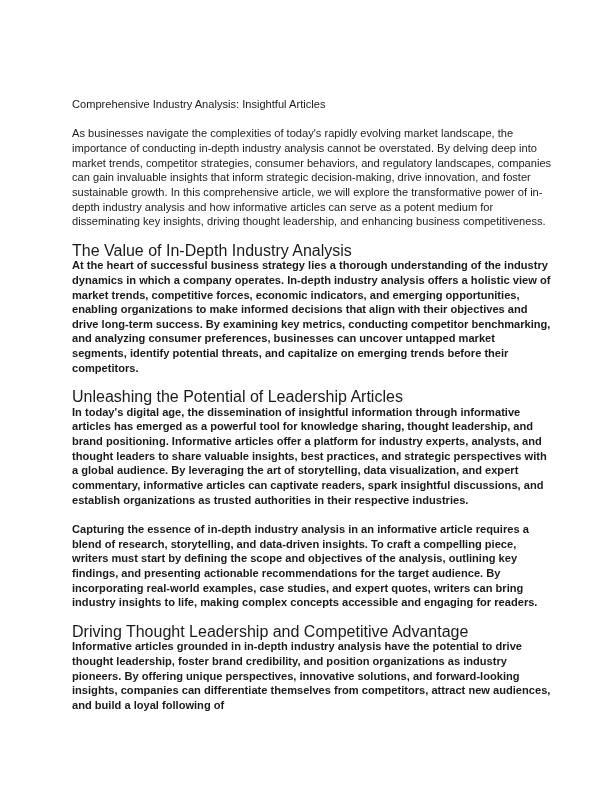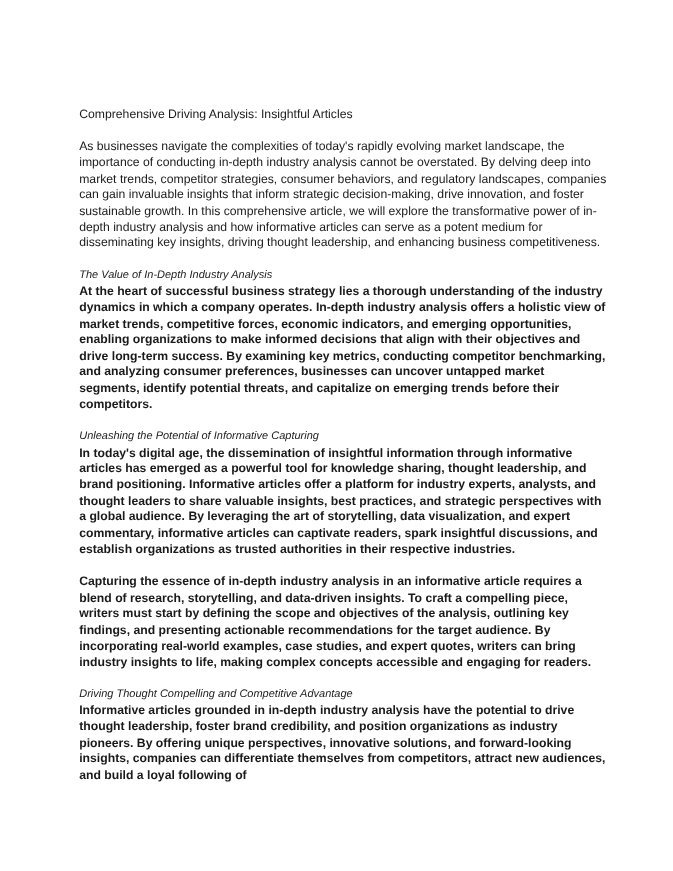--- a/index.html
+++ b/index.html
@@ -5,41 +5,41 @@
   html, body { margin: 0; padding: 0; background: #ffffff; }
   body { width: 612px; height: 792px; position: relative; overflow: hidden; }
   .page {
     position: absolute; left: 72px; top: 97px; width: 480px;
     font-family: "Liberation Sans", sans-serif;
     font-size: 11.1px; line-height: 14.65px; color: #1a1a1a;
   }
   .title { margin: 0 0 14.65px 0; font-weight: normal; font-size: 11.1px; }
   .intro { margin: 0 0 14.65px 0; }
   .section { margin: 0 0 14.65px 0; }
-  .section h2 { margin: 0; font-weight: normal; font-size: 10px; font-style: italic; }
+  .section h2 { margin: 0; font-weight: normal; font-size: 16px; }
   .section p { margin: 0; font-weight: bold; }
 </style>
 </head>
 <body>
 
 <div class="page">
-  <h1 class="title">Comprehensive Driving Analysis: Insightful Articles</h1>
+  <h1 class="title">Comprehensive Industry Analysis: Insightful Articles</h1>
   <p class="intro">As businesses navigate the complexities of today's rapidly evolving market landscape, the importance of conducting in-depth industry analysis cannot be overstated. By delving deep into market trends, competitor strategies, consumer behaviors, and regulatory landscapes, companies can gain invaluable insights that inform strategic decision-making, drive innovation, and foster sustainable growth. In this comprehensive article, we will explore the transformative power of in-depth industry analysis and how informative articles can serve as a potent medium for disseminating key insights, driving thought leadership, and enhancing business competitiveness.</p>
 
   <div class="section">
     <h2>The Value of In-Depth Industry Analysis</h2>
     <p>At the heart of successful business strategy lies a thorough understanding of the industry dynamics in which a company operates. In-depth industry analysis offers a holistic view of market trends, competitive forces, economic indicators, and emerging opportunities, enabling organizations to make informed decisions that align with their objectives and drive long-term success. By examining key metrics, conducting competitor benchmarking, and analyzing consumer preferences, businesses can uncover untapped market segments, identify potential threats, and capitalize on emerging trends before their competitors.</p>
   </div>
 
   <div class="section">
-    <h2>Unleashing the Potential of Informative Capturing</h2>
+    <h2>Unleashing the Potential of Leadership Articles</h2>
     <p>In today's digital age, the dissemination of insightful information through informative articles has emerged as a powerful tool for knowledge sharing, thought leadership, and brand positioning. Informative articles offer a platform for industry experts, analysts, and thought leaders to share valuable insights, best practices, and strategic perspectives with a global audience. By leveraging the art of storytelling, data visualization, and expert commentary, informative articles can captivate readers, spark insightful discussions, and establish organizations as trusted authorities in their respective industries.</p>
   </div>
 
   <div class="section">
     <p>Capturing the essence of in-depth industry analysis in an informative article requires a blend of research, storytelling, and data-driven insights. To craft a compelling piece, writers must start by defining the scope and objectives of the analysis, outlining key findings, and presenting actionable recommendations for the target audience. By incorporating real-world examples, case studies, and expert quotes, writers can bring industry insights to life, making complex concepts accessible and engaging for readers.</p>
   </div>
 
   <div class="section">
-    <h2>Driving Thought Compelling and Competitive Advantage</h2>
+    <h2>Driving Thought Leadership and Competitive Advantage</h2>
     <p>Informative articles grounded in in-depth industry analysis have the potential to drive thought leadership, foster brand credibility, and position organizations as industry pioneers. By offering unique perspectives, innovative solutions, and forward-looking insights, companies can differentiate themselves from competitors, attract new audiences, and build a loyal following of</p>
   </div>
 </div>
 
 </body></html>

